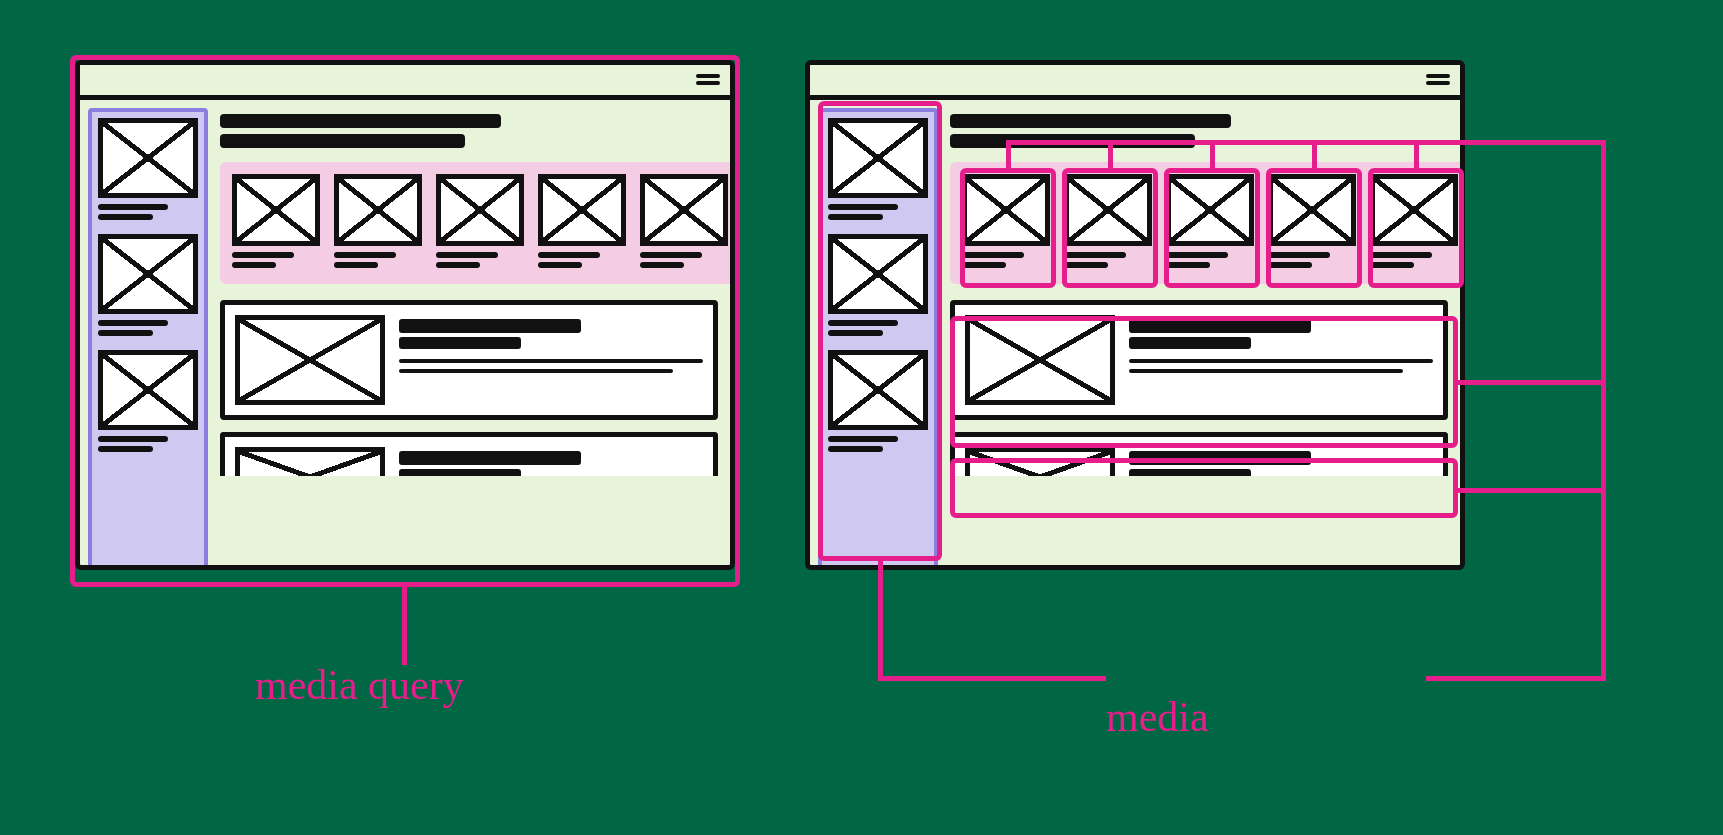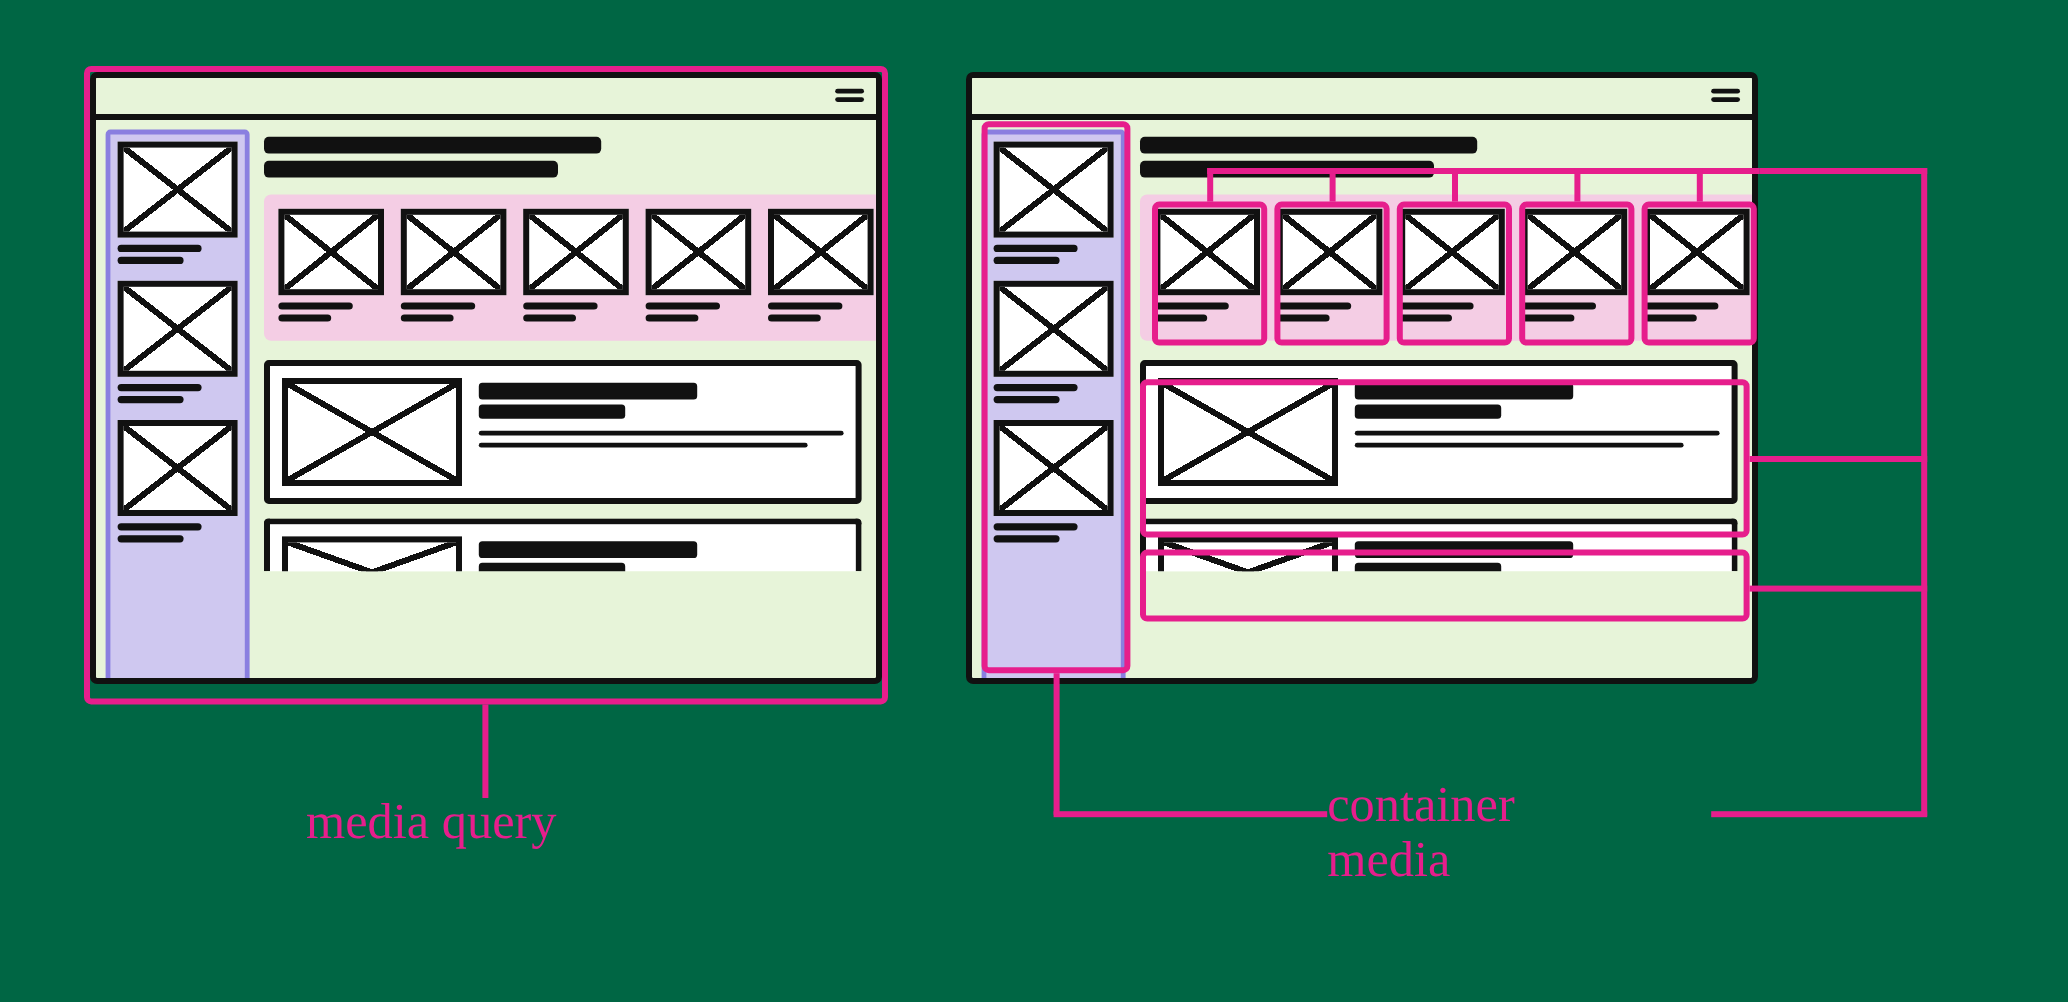--- a/index.html
+++ b/index.html
@@ -402,17 +402,17 @@
 
   <div class="connector" style="left:1458px; top:380px; width:148px; height:5px;"></div>
   <div class="connector" style="left:1458px; top:488px; width:148px; height:5px;"></div>
 
   <div class="connector" style="left:1426px; top:676px; width:180px; height:5px;"></div>
 
   <div class="connector" style="left:878px; top:561px; width:5px; height:118px;"></div>
   <div class="connector" style="left:878px; top:676px; width:228px; height:5px;"></div>
 
   <div class="label" style="left:1106px; top:648px; width:320px;">
-    <span>container</span><br>
+    <br>
     <span>media</span>
   </div>
 
 </div>
 
 </body></html>

